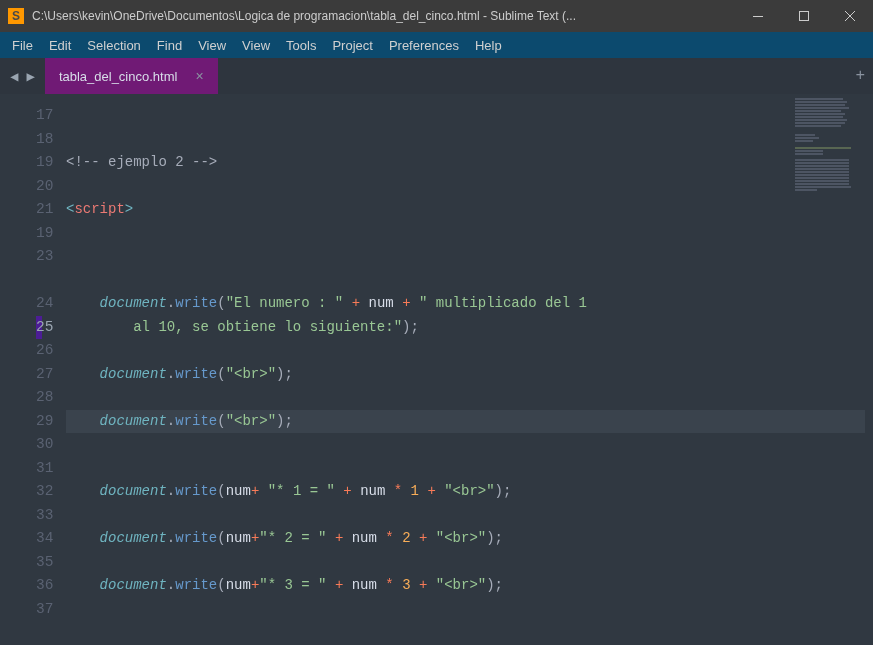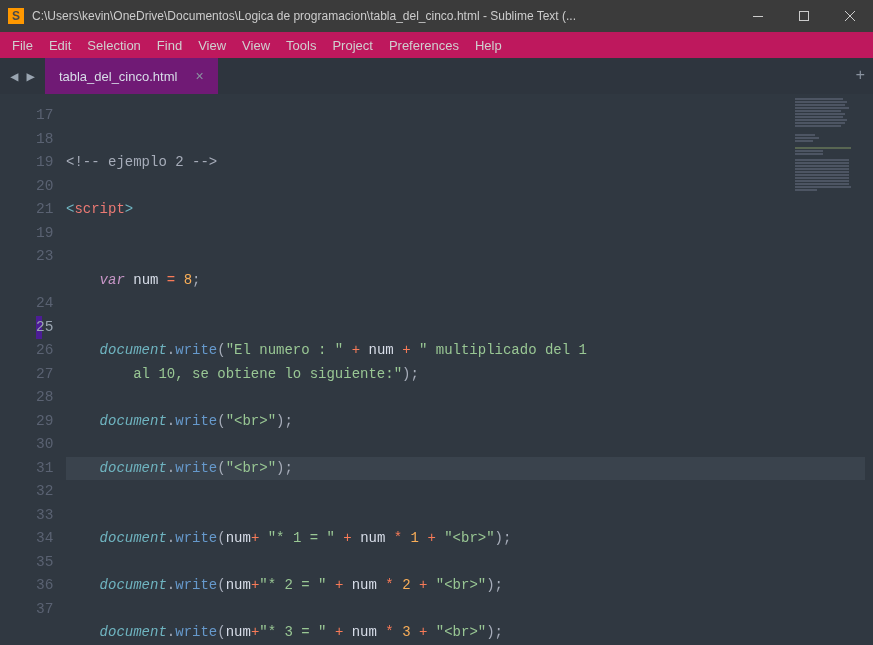--- a/index.html
+++ b/index.html
@@ -37,21 +37,21 @@
 .win-controls { display: flex; height: 100%; }
 .win-btn {
   width: 46px;
   display: flex;
   align-items: center;
   justify-content: center;
   color: #cccccc;
   font-size: 10px;
 }
 .menubar {
-  background: #be185d;
+  background: #0c4a6e;
   height: 26px;
   display: flex;
   align-items: center;
   padding: 0 4px;
   font-family: 'Segoe UI', sans-serif;
   font-size: 13px;
   color: #d0d0d0;
 }
 .menu-item { padding: 0 8px; cursor: default; }
 .tabbar {
@@ -228,21 +228,20 @@
       <span class="ln">34</span>
       <span class="ln">35</span>
       <span class="ln">36</span>
       <span class="ln">37</span>
     </div>
   <div class="code">
 <span class="row"></span>
 <span class="row"><span class="c-comment">&lt;!-- ejemplo 2 --&gt;</span></span>
 <span class="row"><span class="c-angle">&lt;</span><span class="c-tag">script</span><span class="c-angle">&gt;</span></span>
 <span class="row"></span>
-<span class="row">    <span class="c-st">var</span> <span class="c-var">num</span> <span class="c-op">=</span> <span class="c-num">8</span><span class="c-punc">;</span></span>
 <span class="row"></span>
 <span class="row">    <span class="c-obj">document</span><span class="c-punc">.</span><span class="c-func">write</span><span class="c-punc">(</span><span class="c-str">"El numero : "</span> <span class="c-op">+</span> <span class="c-var">num</span> <span class="c-op">+</span> <span class="c-str">" multiplicado del 1</span>
         <span class="c-str">al 10, se obtiene lo siguiente:"</span><span class="c-punc">)</span><span class="c-punc">;</span></span>
 <span class="row">    <span class="c-obj">document</span><span class="c-punc">.</span><span class="c-func">write</span><span class="c-punc">(</span><span class="c-str">"&lt;br&gt;"</span><span class="c-punc">)</span><span class="c-punc">;</span></span>
 <span class="row hl">    <span class="c-obj">document</span><span class="c-punc">.</span><span class="c-func">write</span><span class="c-punc">(</span><span class="c-str">"&lt;br&gt;"</span><span class="c-punc">)</span><span class="c-punc">;</span></span>
 <span class="row"></span>
 <span class="row">    <span class="c-obj">document</span><span class="c-punc">.</span><span class="c-func">write</span><span class="c-punc">(</span><span class="c-var">num</span><span class="c-op">+</span> <span class="c-str">"* 1 = "</span> <span class="c-op">+</span> <span class="c-var">num</span> <span class="c-op">*</span> <span class="c-num">1</span> <span class="c-op">+</span> <span class="c-str">"&lt;br&gt;"</span><span class="c-punc">)</span><span class="c-punc">;</span></span>
 <span class="row">    <span class="c-obj">document</span><span class="c-punc">.</span><span class="c-func">write</span><span class="c-punc">(</span><span class="c-var">num</span><span class="c-op">+</span><span class="c-str">"* 2 = "</span> <span class="c-op">+</span> <span class="c-var">num</span> <span class="c-op">*</span> <span class="c-num">2</span> <span class="c-op">+</span> <span class="c-str">"&lt;br&gt;"</span><span class="c-punc">)</span><span class="c-punc">;</span></span>
 <span class="row">    <span class="c-obj">document</span><span class="c-punc">.</span><span class="c-func">write</span><span class="c-punc">(</span><span class="c-var">num</span><span class="c-op">+</span><span class="c-str">"* 3 = "</span> <span class="c-op">+</span> <span class="c-var">num</span> <span class="c-op">*</span> <span class="c-num">3</span> <span class="c-op">+</span> <span class="c-str">"&lt;br&gt;"</span><span class="c-punc">)</span><span class="c-punc">;</span></span>
 

